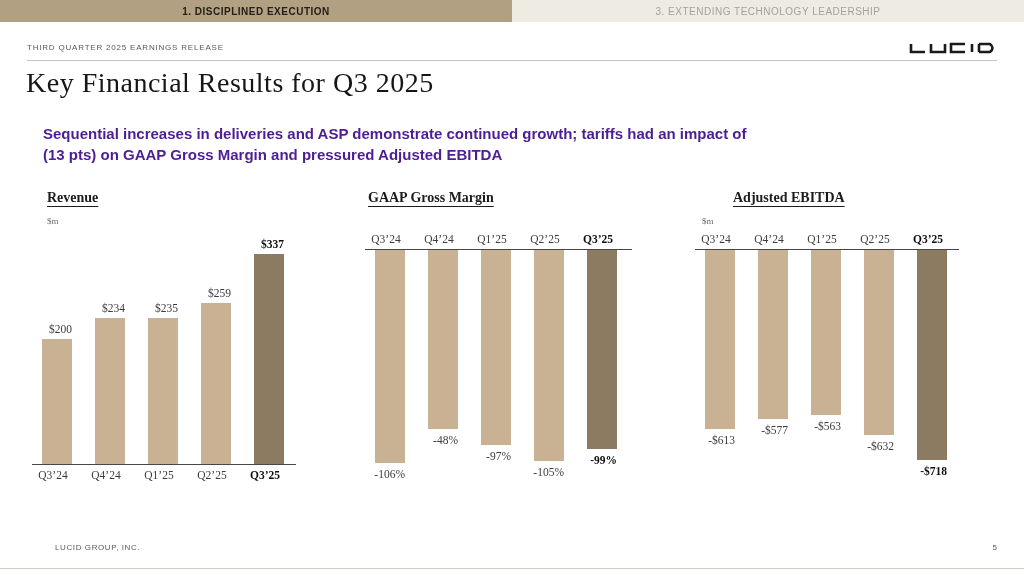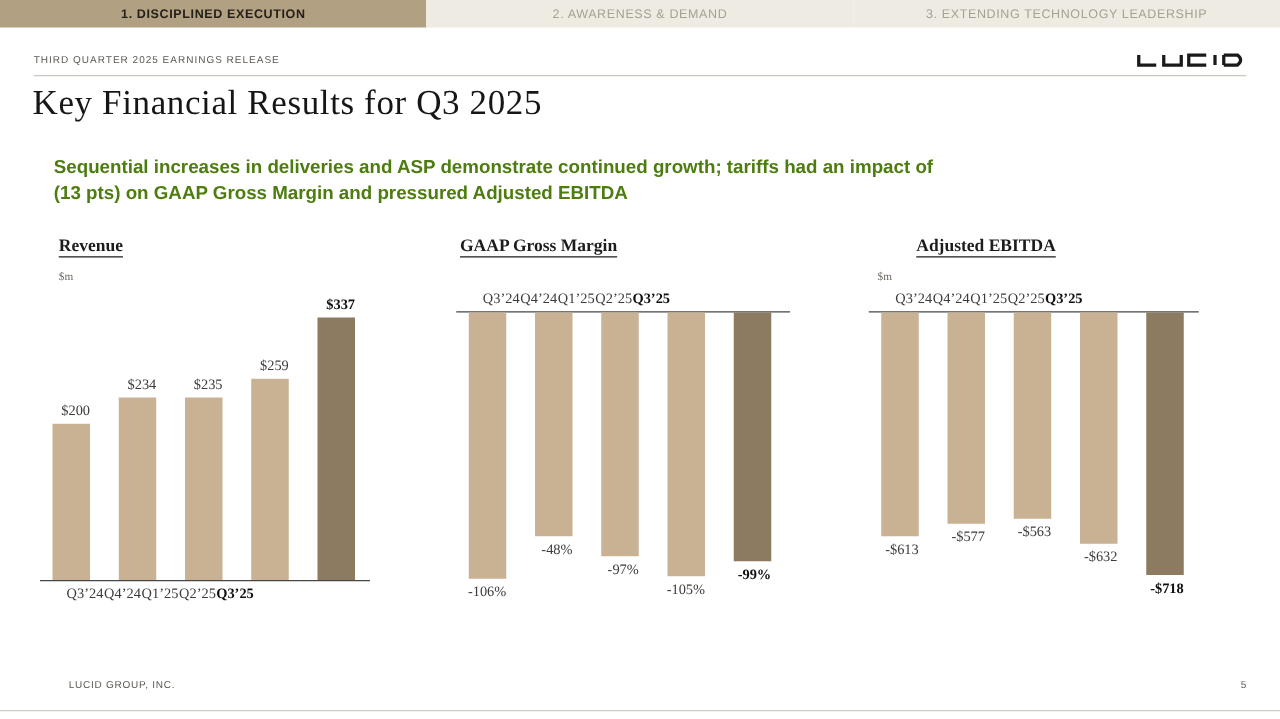--- a/index.html
+++ b/index.html
@@ -23,21 +23,21 @@
   }
   .logo { position:absolute; top:41px; right:27px; }
   .top-rule { position:absolute; top:60px; left:27px; width:970px; height:1px; background:#c9c6c0; }
   .page-title {
     position:absolute; top:67px; left:26px;
     font-family:"Liberation Serif", serif; font-weight:400;
     font-size:28px; letter-spacing:.5px; color:#161616;
   }
   .subtitle {
     position:absolute; top:123px; left:43px; width:870px;
-    font-size:15px; font-weight:700; line-height:21px; color:#4d7c0f;
+    font-size:15px; font-weight:700; line-height:21px; color:#4c1d95;
   }
   
   .chart { position:absolute; top:188px; height:312px;font-family:Liberation Serif, serif; }
   #chart0 { left:32px;  width:264px; }
   #chart1 { left:365px; width:267px; }
   #chart2 { left:695px; width:264px; }
   .chart-title {
     position:absolute; top:2px; font-size:14px; font-weight:700; color:#1c1c1c;
     text-decoration:underline; text-underline-offset:4px;
   }
@@ -52,39 +52,38 @@
   .chart.down .axis { top:61px; }
   .plot { position:absolute; left:0; width:100%; display:flex; gap:23px; padding-left:10px; }
   .chart.up   .plot { top:48px; height:228px; align-items:flex-end; }
   .chart.down .plot { top:62px; height:240px; align-items:flex-start; }
   .col { width:30px; flex:0 0 30px; display:flex; flex-direction:column; align-items:flex-end; }
   .bar { width:30px; }
   .val { font-size:11.5px; color:#3b3b3b; white-space:nowrap; }
   .chart.up   .val { margin-bottom:4px; }
   .chart.down .val { margin-top:5px; }
   .val.hl { font-weight:700; color:#101010; }
-  .cats { position:absolute; left:21px; display:flex; }
+  .cats { position:absolute; left:6px; display:flex; gap:23px; }
   .chart.up   .cats { top:281px; }
   .chart.down .cats { top:45px; }
   .cat { width:30px; flex:0 0 30px; display:flex; justify-content:center;
          font-size:11.5px; color:#3b3b3b; white-space:nowrap; }
   .cat.hl { font-weight:700; color:#101010; }
   
   .footer-company { position:absolute; top:543px; left:27px; font-size:8px; letter-spacing:.6px; color:#5c5953;padding-left:28px; }
   .page-number { position:absolute; top:543px; right:27px; font-size:8px; color:#5c5953; }
   .bottom-rule { position:absolute; top:568px; left:0; width:100%; height:1px; background:#cfccc6; }
 </style>
 </head>
 <body>
 
 <div class="slide">
 
   <div class="tabbar">
     <div class="tab active">1. DISCIPLINED EXECUTION</div>
-    <div class="tab">2. AWARENESS &amp; DEMAND</div>
     <div class="tab">3. EXTENDING TECHNOLOGY LEADERSHIP</div>
   </div>
 
   <div class="eyebrow">THIRD QUARTER 2025 EARNINGS RELEASE</div>
 
   <svg class="logo" width="88" height="14" viewBox="0 0 88 14" fill="none" stroke="#1a1a1a" stroke-width="2.6" stroke-linecap="butt">
     <path d="M2 3 L2 11 L16 11"></path>
     <path d="M22 3 L22 11 L36 11 L36 3"></path>
     <path d="M56 3 L42 3 L42 11 L56 11"></path>
     <path d="M63 3 L63 11"></path>

